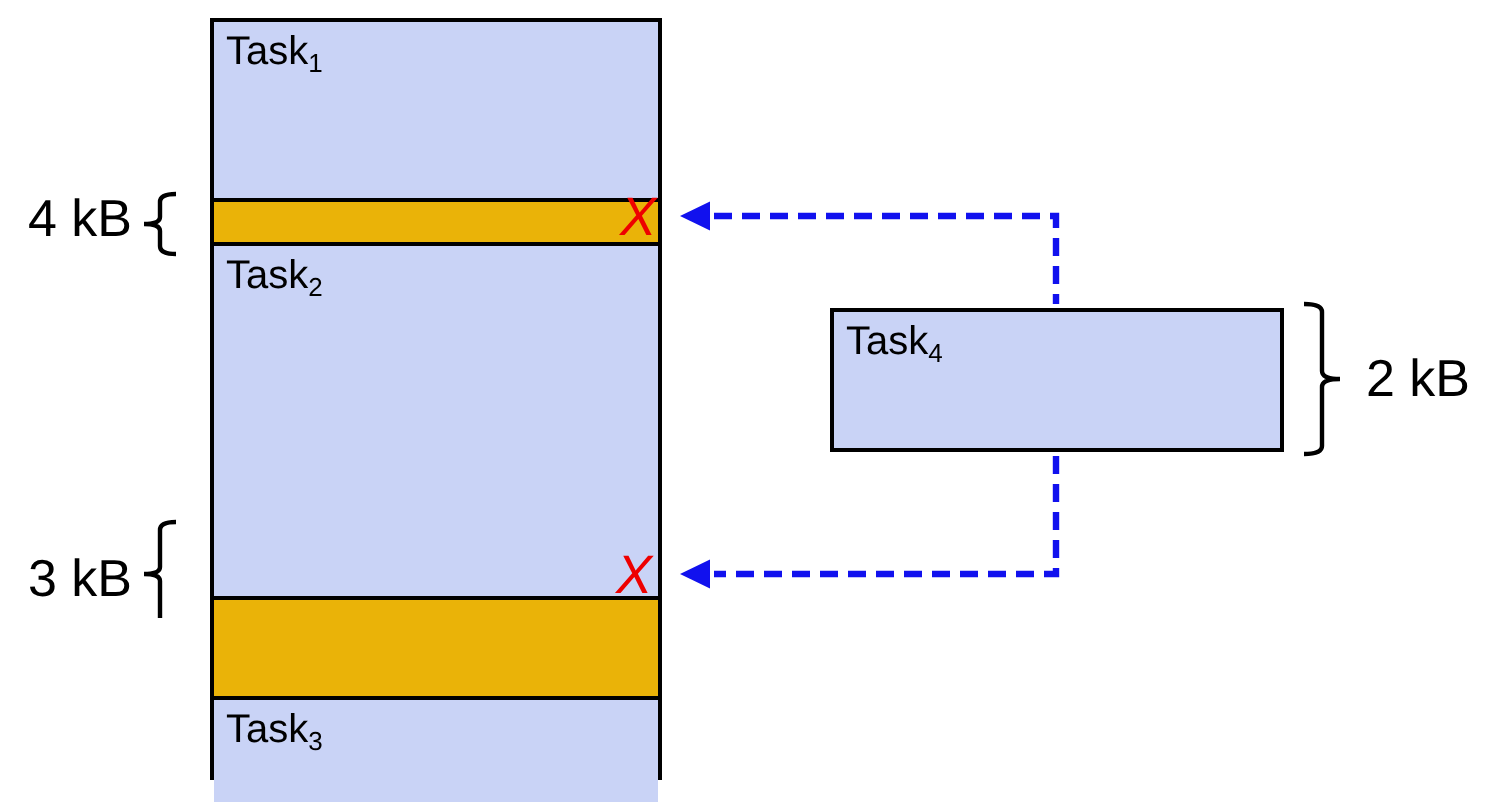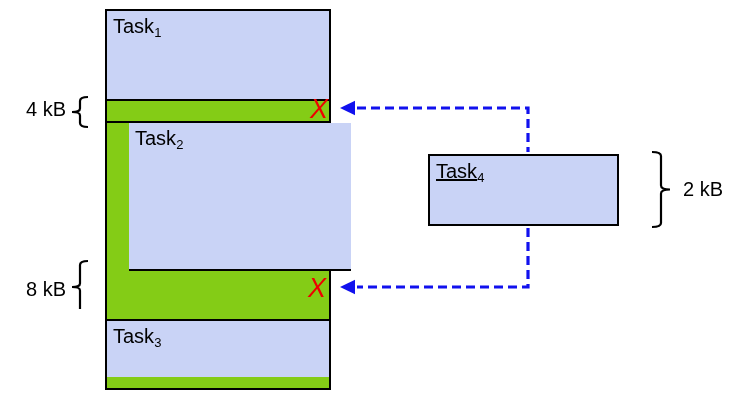--- a/index.html
+++ b/index.html
@@ -4,38 +4,37 @@
 <style>
   html,body{margin:0;padding:0;background:#fff;}
   .canvas{
     position:relative;width:753px;height:401px;overflow:hidden;
     background:var(--background,#fff);
     font-family:"Liberation Sans", sans-serif;
     color:var(--text,#000);
   }
   .column{
     position:absolute;left:105px;top:9px;width:226px;height:381px;
-    border:2px solid var(--border,#000);background:#84cc16;box-sizing:border-box;
+    border:2px solid var(--border,#000);background:#eab308;box-sizing:border-box;
   }
   .block{box-sizing:border-box;width:100%;}
   .block.task{background:var(--task-fill,#c9d3f6);}
   .block.sep{border-bottom:2px solid var(--border,#000);}
   .task-label{
     padding:3px 0 0 6px;font-size:20px;line-height:24px;color:var(--text,#000);
     white-space:nowrap;
   }
   .sub{font-size:13px;vertical-align:-4px;}
   .task4{
-    position:absolute;left:428px;top:154px;width:191px;height:72px;
+    position:absolute;left:415px;top:154px;width:227px;height:72px;
     border:2px solid var(--border,#000);background:var(--task-fill,#c9d3f6);
     box-sizing:border-box;
-    text-decoration:underline;
   }
   .size-label{
-    position:absolute;font-size:20px;line-height:24px;color:var(--text,#000);
+    position:absolute;font-size:26px;line-height:24px;color:var(--text,#000);
     white-space:nowrap;
   }
   .size-label.left{width:60px;text-align:right;}
   .overlay{position:absolute;left:0;top:0;pointer-events:none;}
   .dash{fill:none;stroke:var(--arrow-blue,#1111ee);stroke-width:3.2;stroke-dasharray:9 5;}
   .head{fill:var(--arrow-blue,#1111ee);stroke:none;}
   .brace{fill:none;stroke:var(--border,#000);stroke-width:2.2;}
   .xmark{
     fill:var(--reject-red,#ee0000);
     font-family:"Liberation Sans", sans-serif;
@@ -45,35 +44,35 @@
 </head>
 <body>
 
 <div class="canvas">
 
   <div class="column">
     <div class="block task sep" style="height:90px;">
       <div class="task-label"><span>Task</span><span class="sub">1</span></div>
     </div>
     <div class="block sep" style="height:22px;"></div>
-    <div class="block task sep" style="height:148px;margin-left:22px;">
+    <div class="block task sep" style="height:177px;">
       <div class="task-label"><span>Task</span><span class="sub">2</span></div>
     </div>
     <div class="block sep" style="height:50px;"></div>
     <div class="block task" style="height:56px;">
       <div class="task-label"><span>Task</span><span class="sub">3</span></div>
     </div>
   </div>
 
   <div class="task4">
     <div class="task-label"><span>Task</span><span class="sub">4</span></div>
   </div>
 
   <div class="size-label left" style="left:6px;top:97px;">4 kB</div>
-  <div class="size-label left" style="left:6px;top:277px;">8 kB</div>
+  <div class="size-label left" style="left:6px;top:277px;">3 kB</div>
   <div class="size-label" style="left:683px;top:177px;">2 kB</div>
 
   <svg class="overlay" width="753" height="401" viewBox="0 0 753 401">
 
     <path class="brace" d="M 88 97 Q 80 97 80 101 L 80 108.5 Q 80 112 72 112 Q 80 112 80 115.5 L 80 123 Q 80 127 88 127"></path>
 
     <path class="brace" d="M 88 261 Q 80 261 80 265 L 80 283.5 Q 80 287 72 287 Q 80 287 80 290.5 L 80 309 Qe 80 313 88 313"></path>
 
     <path class="brace" d="M 652 152 Q 661 152 661 156 L 661 185.5 Q 661 189.5 670 189.5 Q 661 189.5 661 193.5 L 661 223 Q 661 227 652 227"></path>
 

